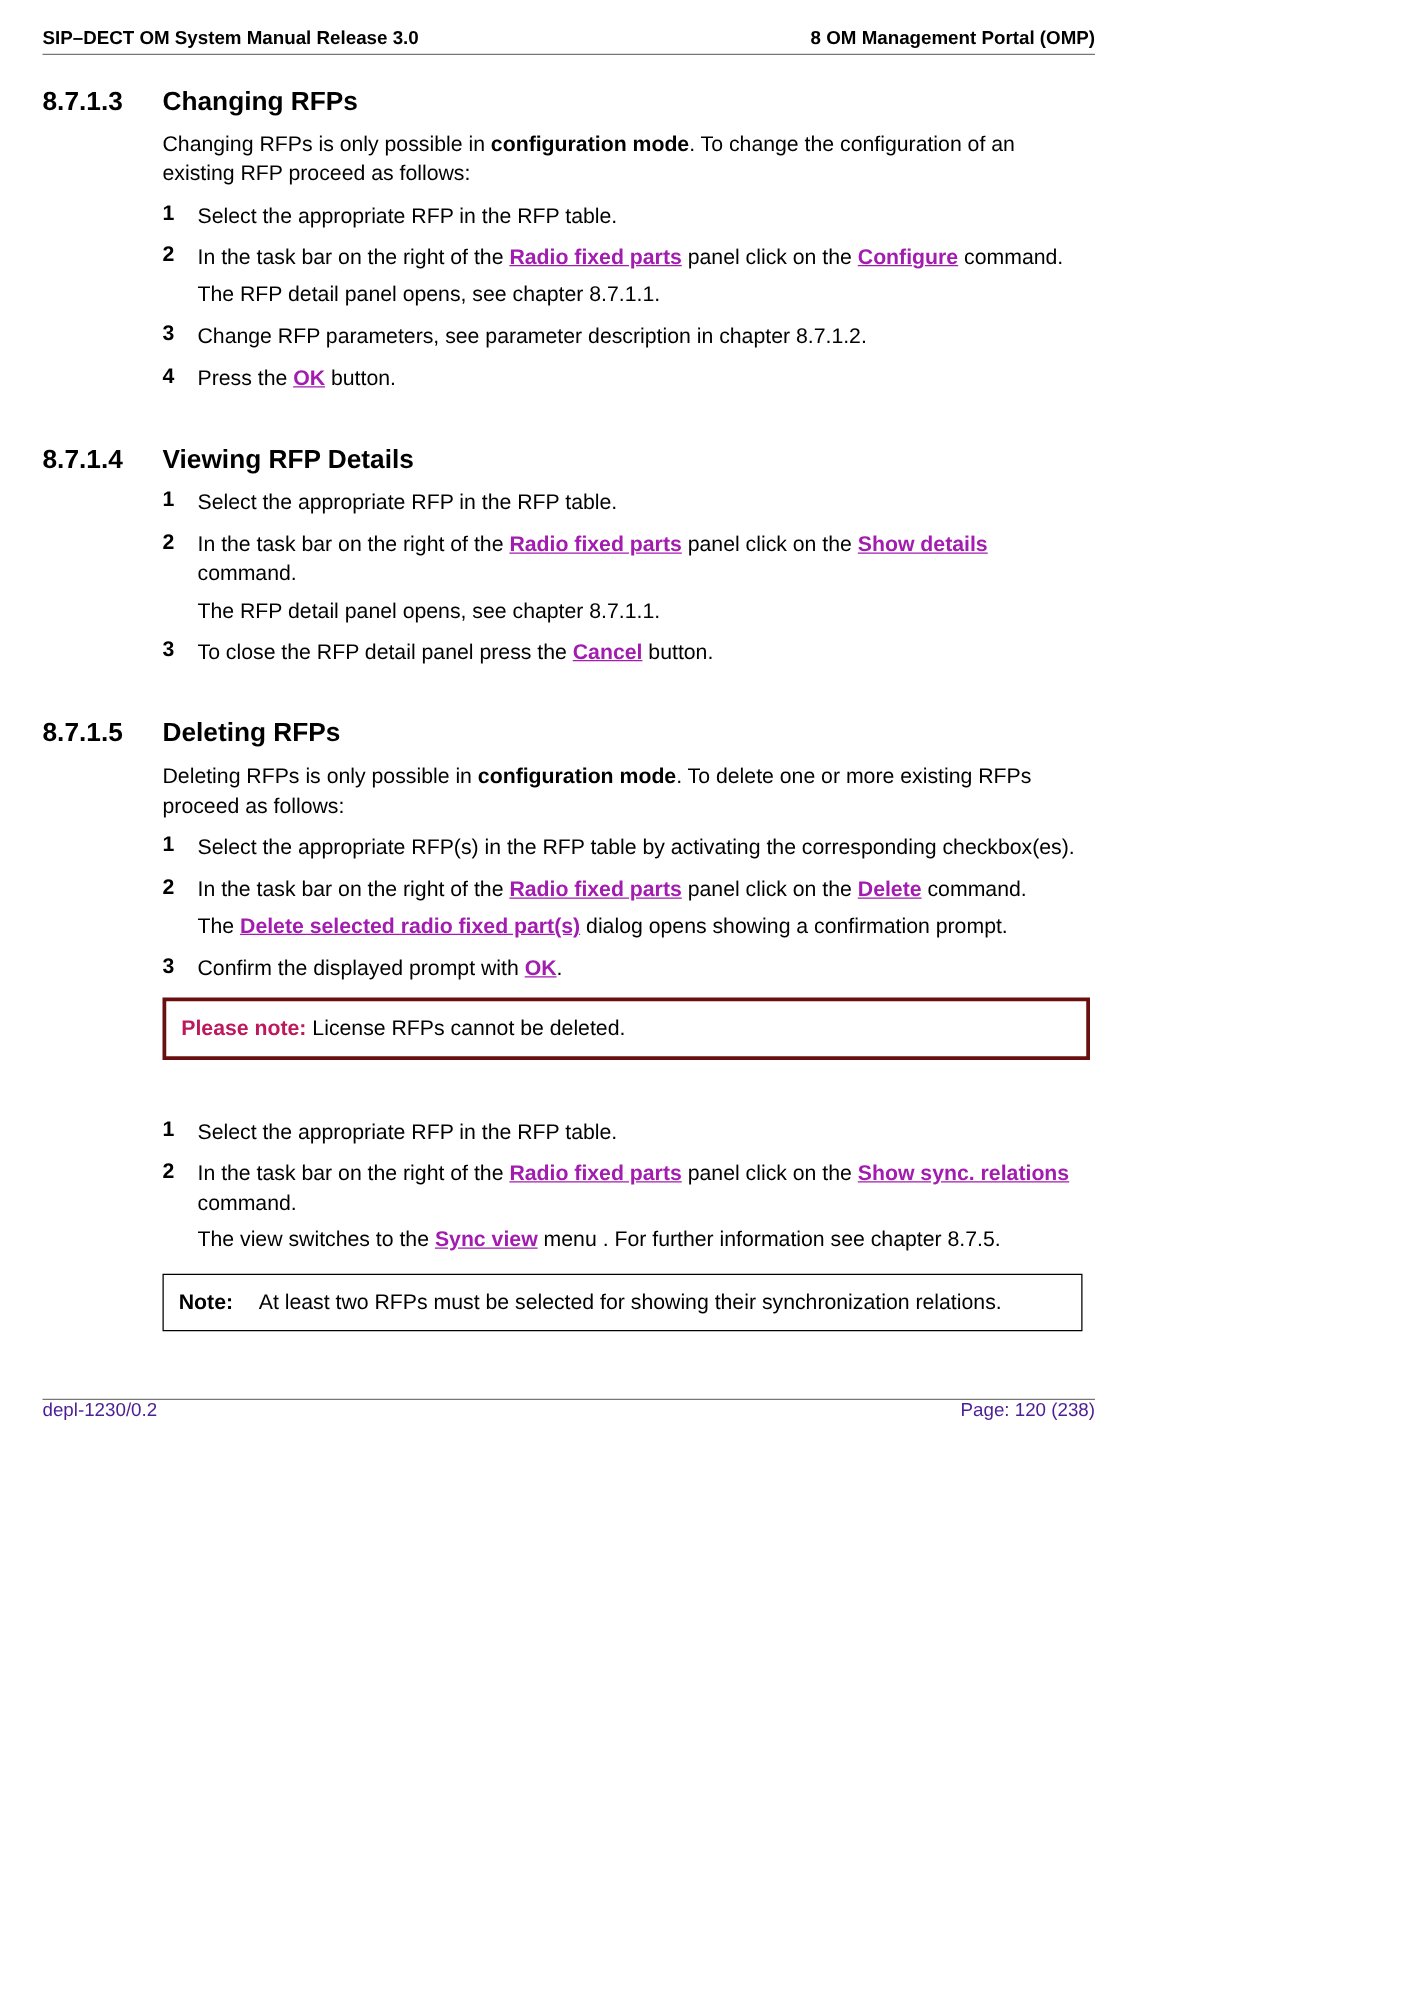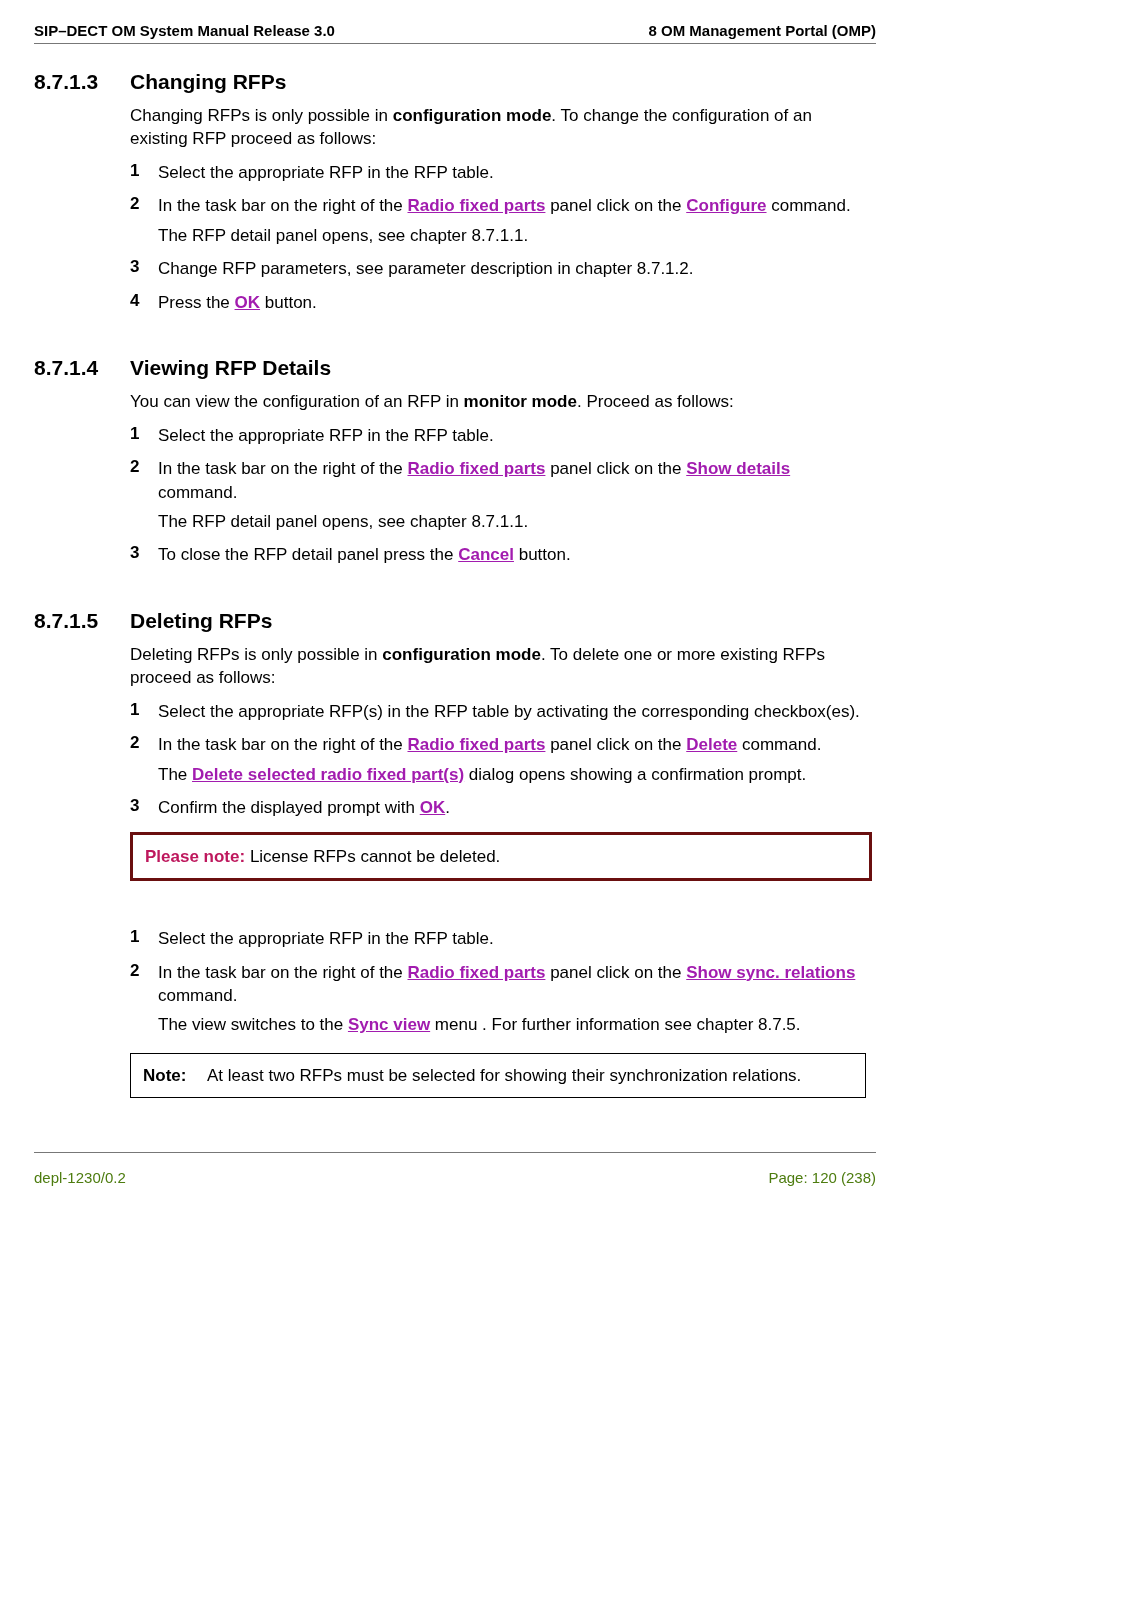--- a/index.html
+++ b/index.html
@@ -100,23 +100,23 @@
   }
   .plainnote .label {
     font-weight: bold;
     width: 64px;
     flex-shrink: 0;
   }
   .bottombar {
     display: flex;
     justify-content: space-between;
     font-size: 15px;
-    color: #4d7c0f;
+    color: #4c1d95;
     border-top: 1px solid #777;
-    padding-top: 16px;
+    padding-top: 0;
     margin-top: 54px;
   }
 </style>
 </head>
 <body>
 
 <div class="page">
 
   <div class="topbar">
     <span>SIP–DECT OM System Manual Release 3.0</span>
@@ -155,23 +155,20 @@
       </div>
     </div>
   </div>
 
   <div class="section" style="margin-top:42px;">
     <div class="section-head">
       <span class="sec-num">8.7.1.4</span>
       <span class="sec-title">Viewing RFP Details</span>
     </div>
     <div class="body-block">
-      <div class="para">
-        <span>You can view the configuration of an RFP in </span><span class="strong">monitor mode</span><span>. Proceed as follows:</span>
-      </div>
       <div class="ol-row">
         <div class="ol-num">1</div>
         <div class="ol-body">Select the appropriate RFP in the RFP table.</div>
       </div>
       <div class="ol-row">
         <div class="ol-num">2</div>
         <div class="ol-body">
           <span>In the task bar on the right of the </span><span class="kw">Radio fixed parts</span><span> panel click on the </span><span class="kw">Show details</span><span> command.</span>
           <div class="ol-sub">The RFP detail panel opens, see chapter 8.7.1.1.</div>
         </div>

